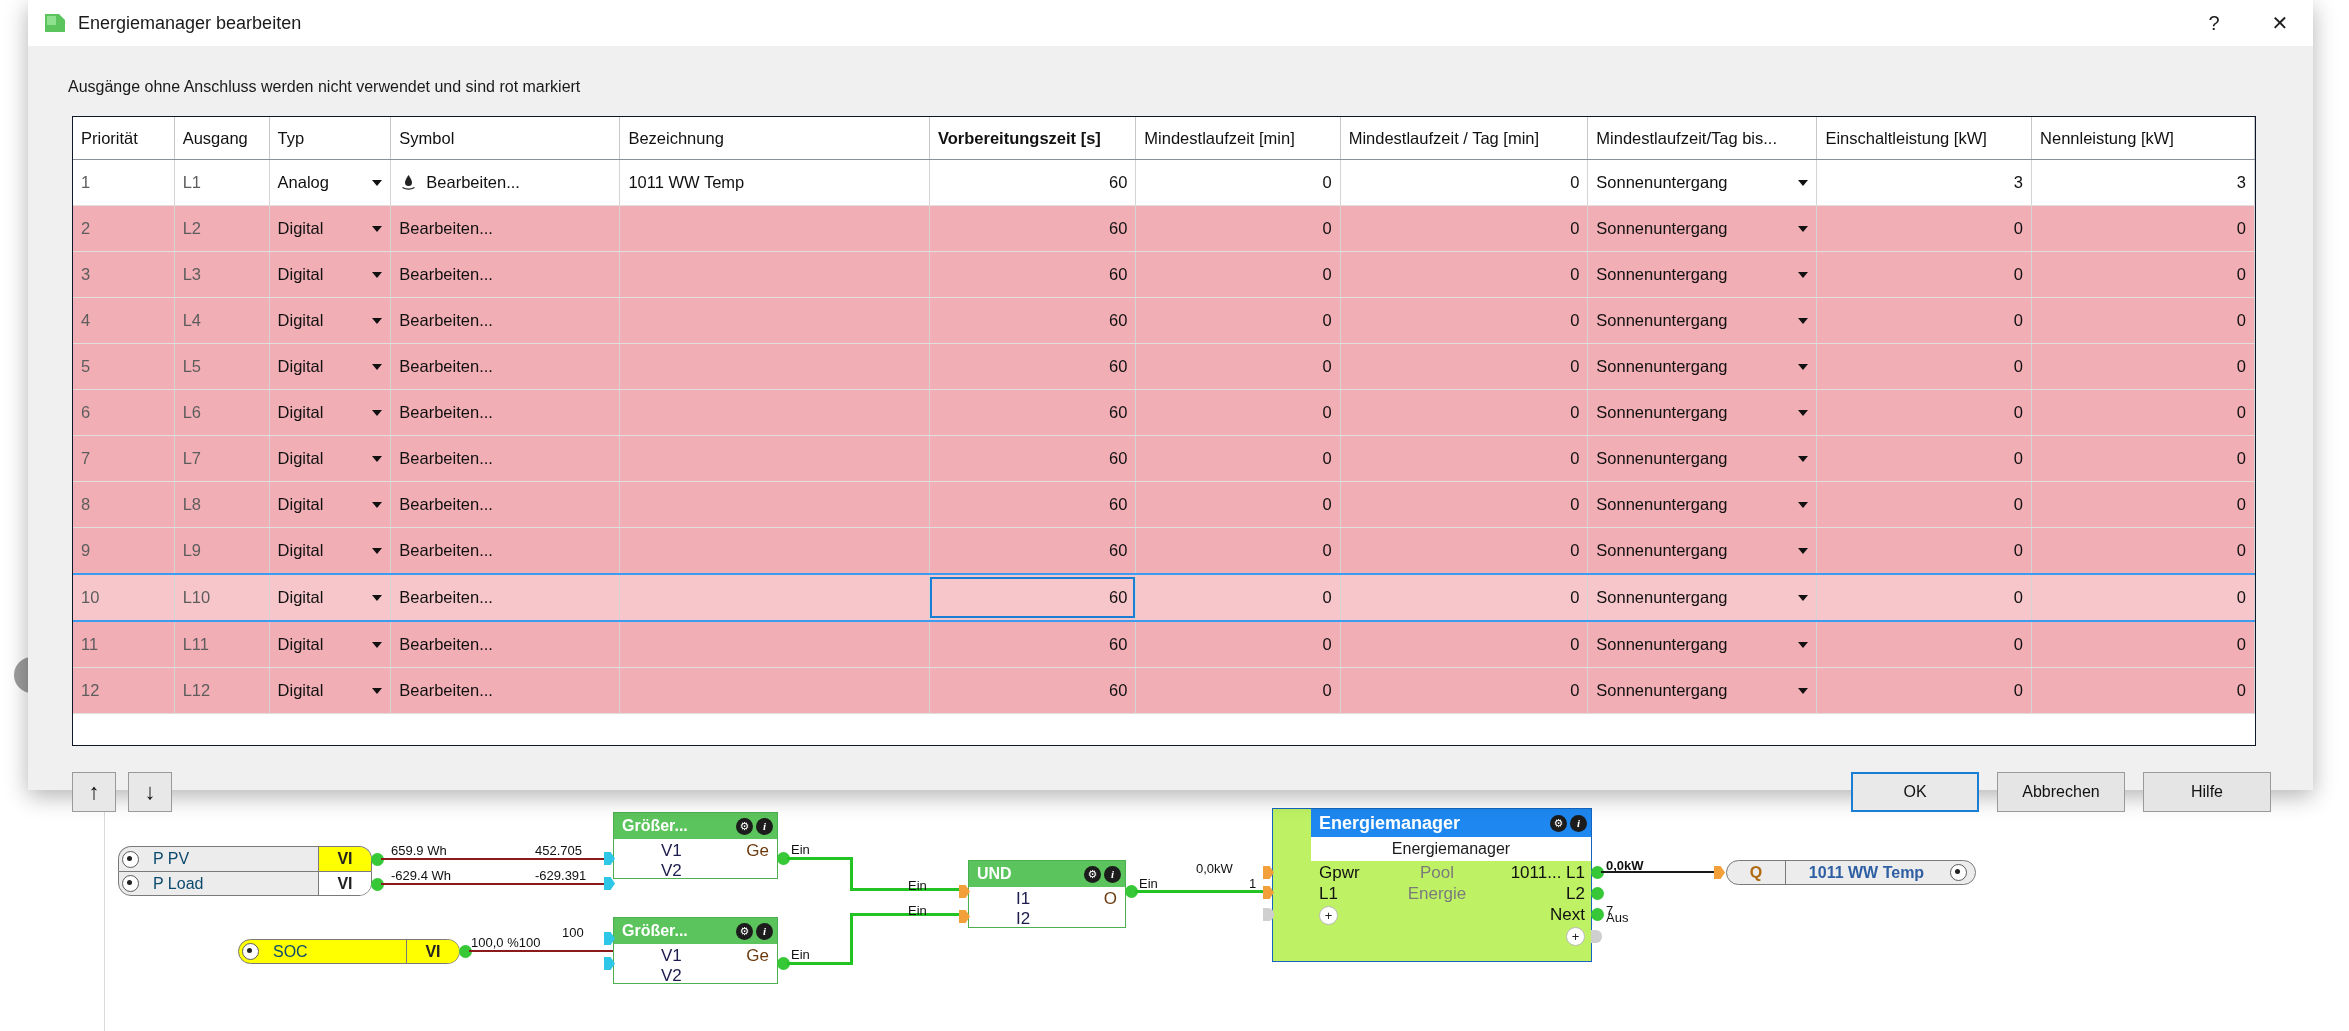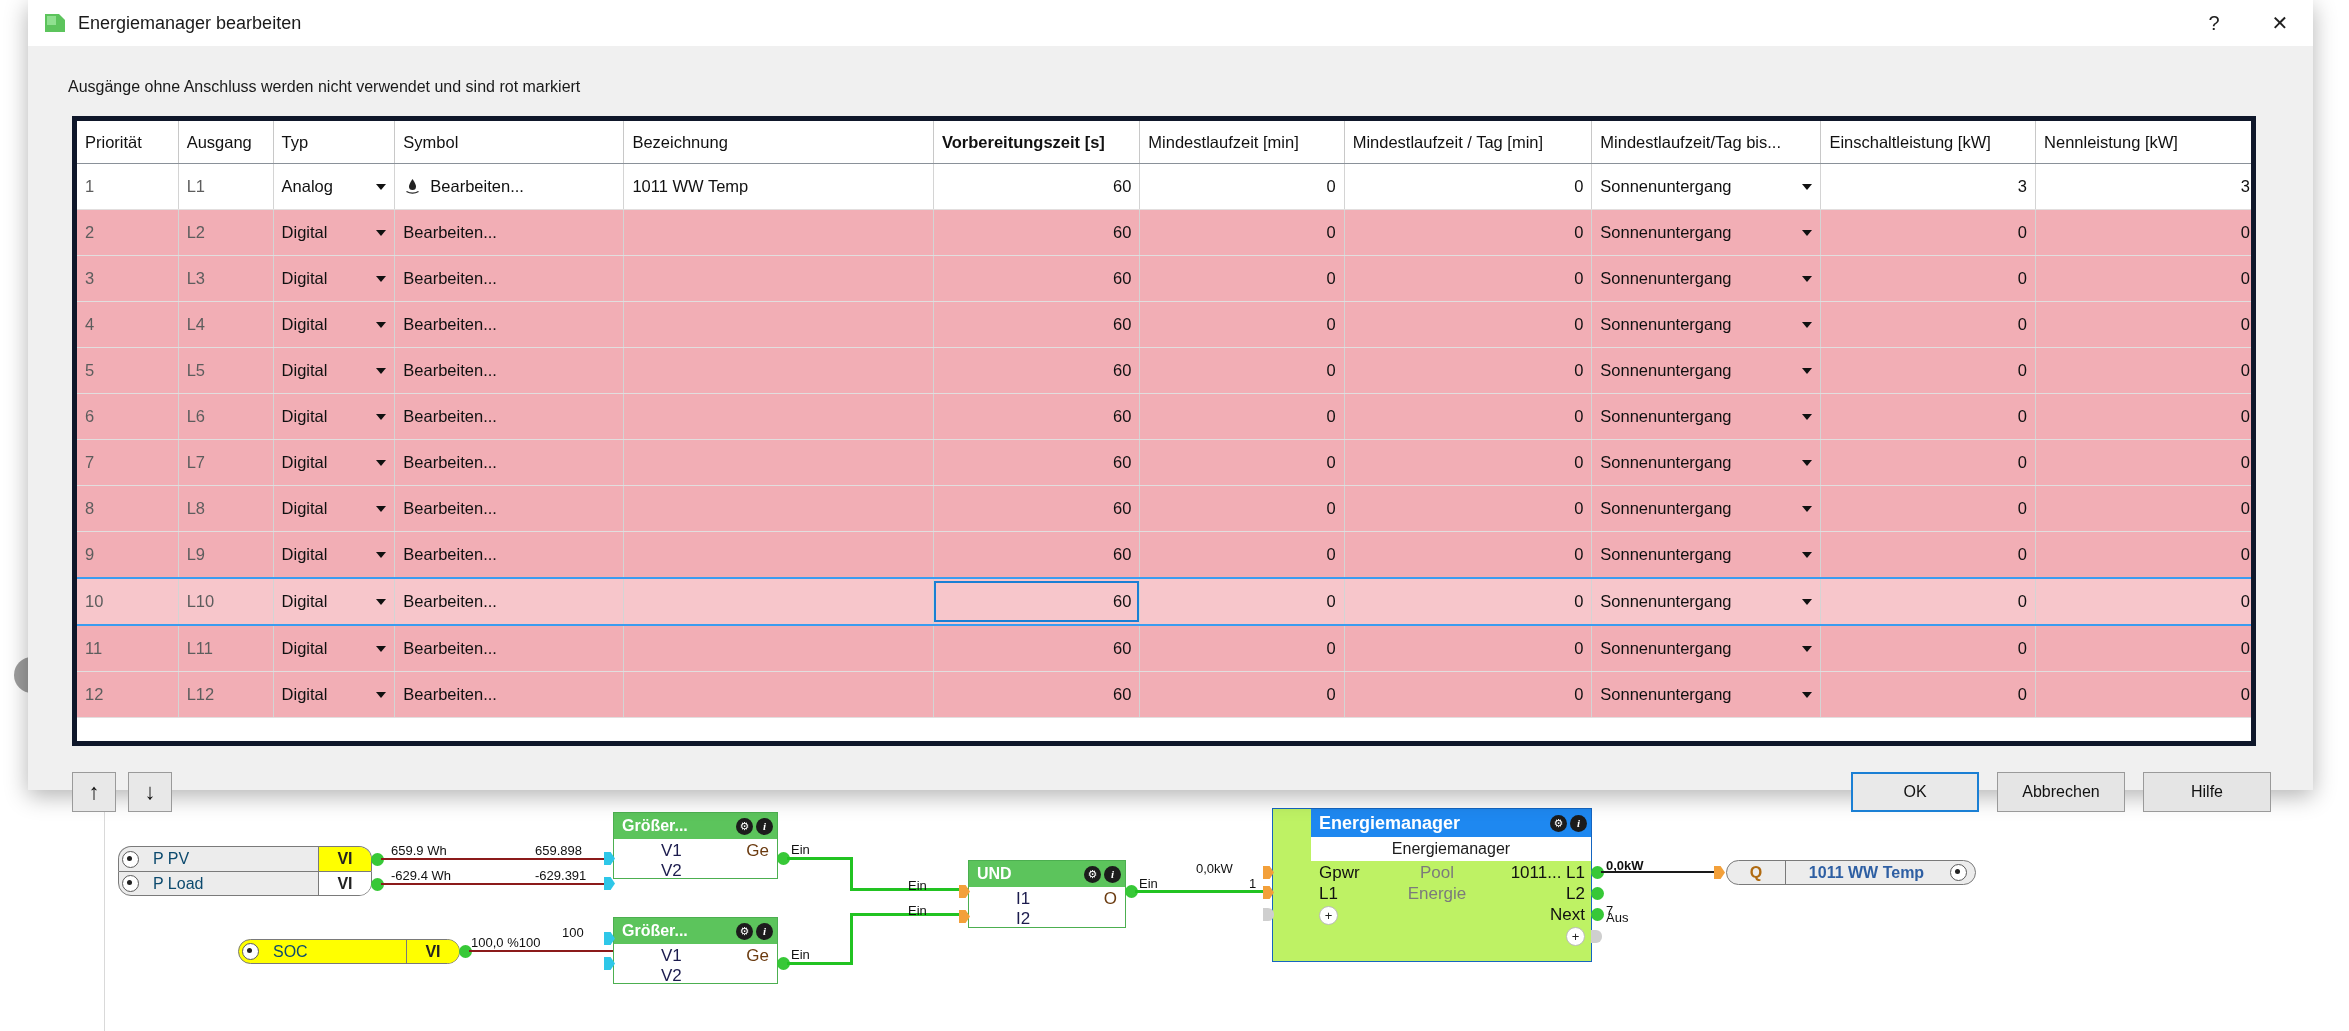--- a/index.html
+++ b/index.html
@@ -79,21 +79,21 @@
   #titlebar .ico{width:22px;height:22px;margin-right:12px;position:relative;}
   #titlebar .ttl{font-size:18px;color:#1a1a1a;flex:1;}
   .tbbtn{width:66px;height:46px;display:flex;align-items:center;justify-content:center;
          font-size:20px;color:#202020;background:transparent;border:0;cursor:default;}
 
   #dlgbody{position:absolute;left:0;top:46px;right:0;bottom:0;background:#f0f0f0;}
   #hint{position:absolute;left:40px;top:32px;font-size:16px;color:#1a1a1a;}
 
   
   #tablewrap{position:absolute;left:44px;top:70px;width:2184px;height:630px;background:#fff;
-             border:5px solid #0f172a;box-sizing:border-box;overflow:hidden;}
+             border:1px solid #0f172a;box-sizing:border-box;overflow:hidden;}
   table{border-collapse:collapse;width:2182px;table-layout:fixed;}
   th{height:42px;background:#ffffff;border-right:1px solid #c8c8c8;border-bottom:1px solid #8a9199;
      font-weight:400;font-size:16.5px;color:#111;text-align:left;padding:0 8px;vertical-align:middle;
      white-space:nowrap;overflow:hidden;}
   th.b{font-weight:700;}
   td{height:45px;border-right:1px solid #d4d4d4;border-bottom:1px solid #e2dede;font-size:16.5px;
      color:#111;padding:0 8px;vertical-align:middle;white-space:nowrap;overflow:hidden;}
   td.num{text-align:right;}
   td.muted{color:#5d5d5d;}
   tr.white td{background:#ffffff;}
@@ -146,21 +146,21 @@
       </span>
     <span class="nm">SOC</span>
     <span class="vi" style="background:#ffff00;">VI</span>
   </div>
   <div class="nub dot" style="left:459px;top:945px;"></div>
 
   <div class="wire" style="left:381px;top:858px;width:232px;height:2px;"></div>
   <div class="wire" style="left:381px;top:883px;width:232px;height:2px;"></div>
   <div class="wlbl" style="left:391px;top:843px;">659.9 Wh</div>
   <div class="wlbl" style="left:391px;top:868px;">-629.4 Wh</div>
-  <div class="wlbl" style="left:535px;top:843px;">659.898</div>
+  <div class="wlbl" style="left:535px;top:843px;">452.705</div>
   <div class="wlbl" style="left:535px;top:868px;">-629.391</div>
 
   <div class="wire" style="left:469px;top:950px;width:144px;height:2px;"></div>
   <div class="wlbl" style="left:562px;top:925px;">100</div>
   <div class="wlbl" style="left:471px;top:935px;">100,0 %100</div>
 
   <div class="gblk" style="left:613px;top:812px;width:165px;height:67px;">
     <div class="hdr">
       <span class="t">Größer...</span>
       <span class="cicon">⚙</span>

